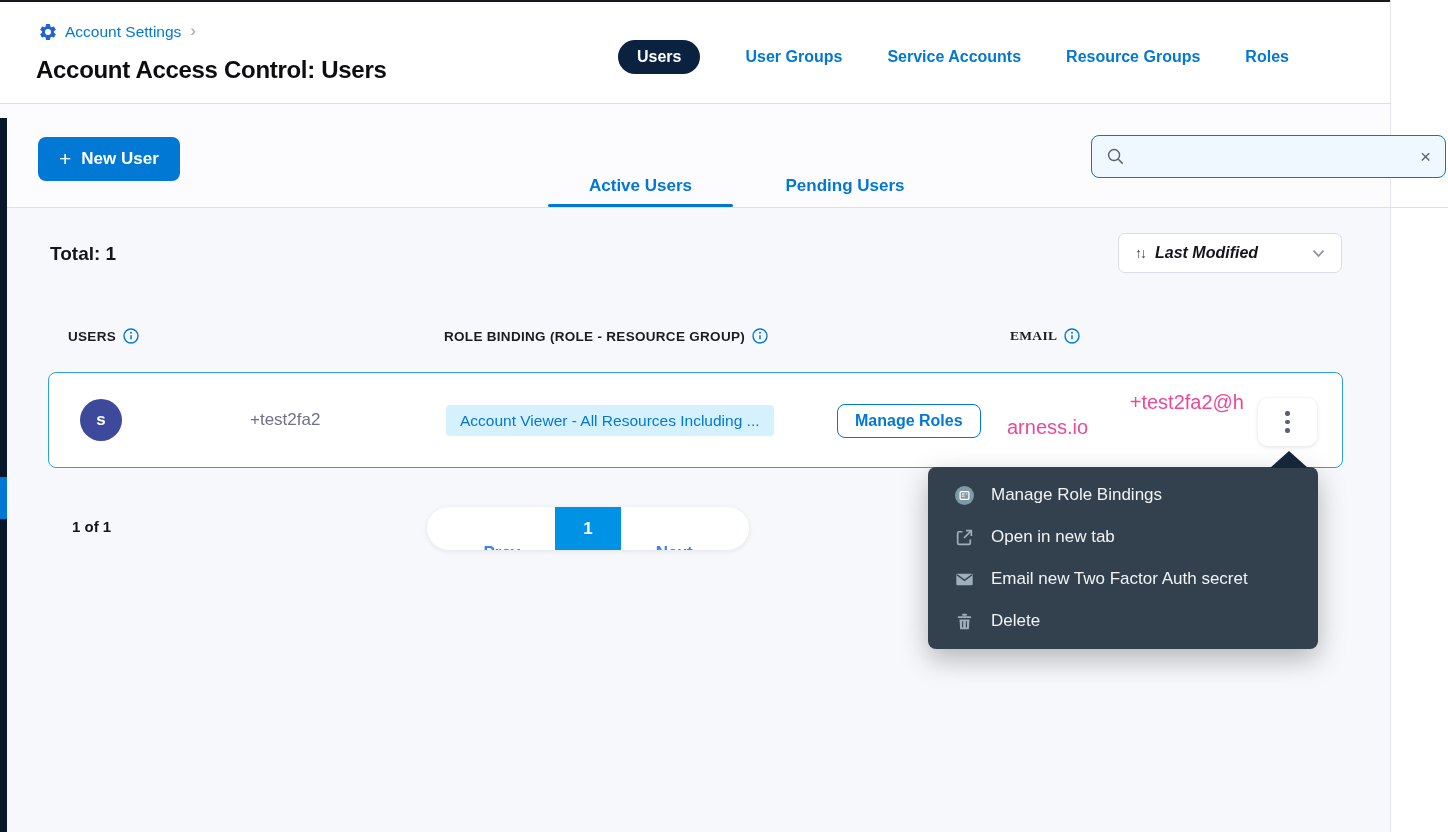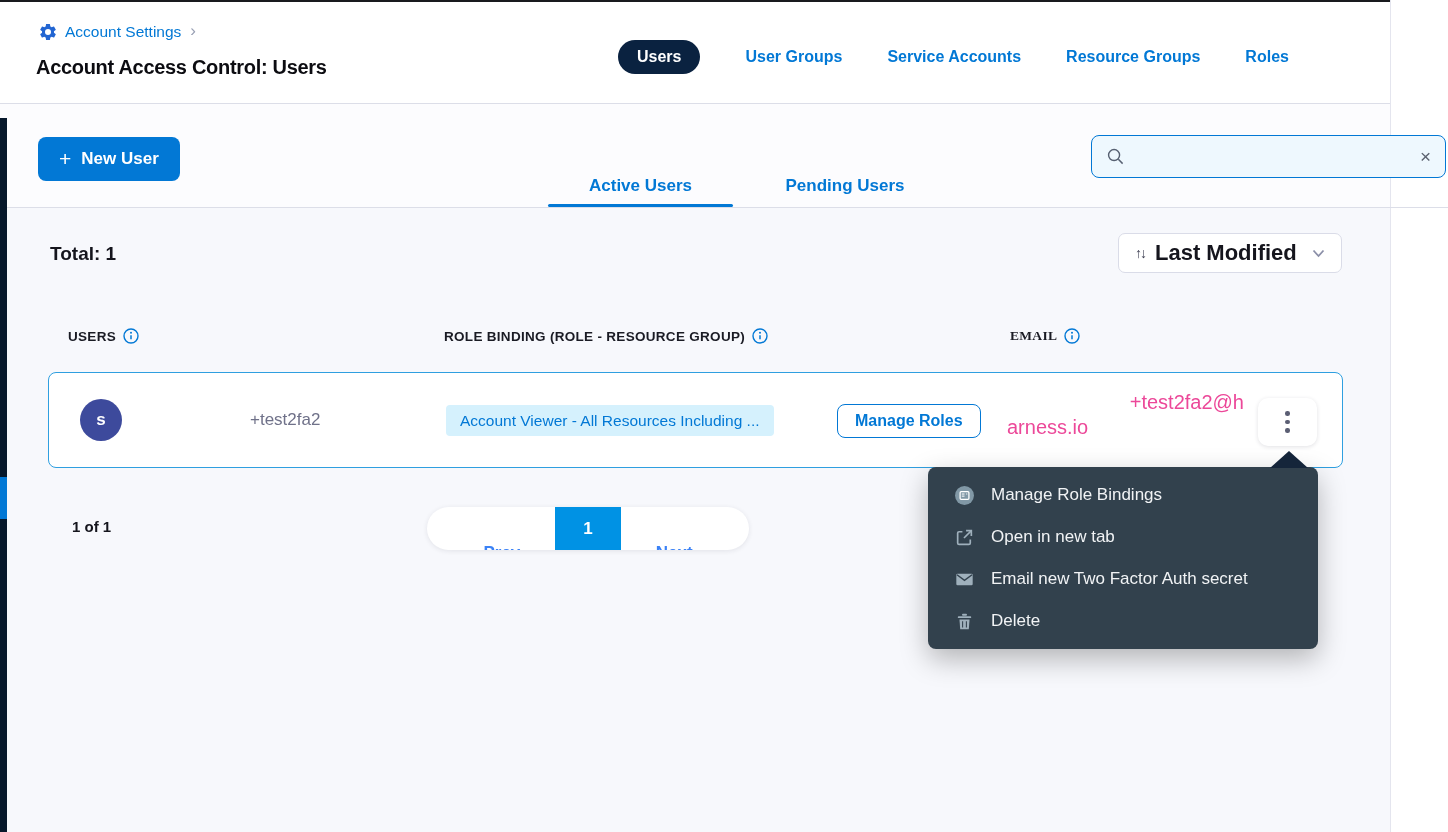--- a/index.html
+++ b/index.html
@@ -13,21 +13,21 @@
   .app-right-border { position:absolute; left:1390px; top:0; width:1px; height:832px; background:#e4e5ee; }
   .sidebar-sliver { position:absolute; left:0; top:118px; width:7px; height:714px; background:#07182b; z-index:6; }
   .sidebar-active { position:absolute; left:0; top:477px; width:7px; height:42px; background:#0278d5; z-index:7; }
 
   
   .header { position:absolute; left:0; top:2px; width:1390px; height:101px; background:#ffffff;padding-left:36px; }
   .header-divider { position:absolute; left:0; top:103px; width:1390px; height:1px; background:#dcdee8; }
   .breadcrumb { position:absolute; left:38px; top:20px; display:flex; align-items:center; gap:7px; cursor:pointer; }
   .breadcrumb .bc-label { color:#0278d5; font-size:15.5px; font-weight:500; }
   .breadcrumb .bc-sep { color:#99a0b4; font-size:17px; font-weight:400; margin-left:2px; transform:translateY(-1px); }
-  .page-title { position:absolute; left:36px; top:54px; font-size:20px; font-weight:700; letter-spacing:-0.3px; color:#0c0c11; }
+  .page-title { position:absolute; left:36px; top:54px; font-size:24px; font-weight:700; letter-spacing:-0.3px; color:#0c0c11; }
   .top-nav { position:absolute; left:618px; top:37px; height:36px; display:flex; align-items:center; gap:45px; }
   .nav-link { color:#0278d5; font-size:16px; font-weight:700; cursor:pointer; white-space:nowrap; }
   .nav-pill { background:#0a2240; color:#ffffff; font-size:16px; font-weight:700; padding:8px 19px; border-radius:18px; cursor:pointer; }
 
   
   .toolbar { position:absolute; left:0; top:104px; width:1390px; height:103px; background:#fcfcfe; }
   .toolbar-divider { position:absolute; left:0; top:207px; width:1448px; height:1px; background:#dcdee8; }
   .new-user-btn { position:absolute; left:38px; top:137px; height:44px; padding:0 21px; background:#0278d5;
     border:none; border-radius:8px; color:#fff; font-size:17px; font-weight:700;
     display:flex; align-items:center; gap:10px; cursor:pointer; font-family:inherit; }
@@ -41,21 +41,21 @@
   .search-box input { flex:1; border:none; outline:none; background:transparent; font-size:15px;
     font-family:inherit; color:#17171f; margin-left:10px; }
   .search-clear { color:#5c6370; font-size:19px; cursor:pointer; line-height:1; }
 
   
   .content { position:absolute; left:0; top:208px; width:1390px; height:624px; background:#f7f8fc; }
   .total-label { position:absolute; left:50px; top:243px; font-size:19px; font-weight:700; color:#15151d; }
   .sort-btn { position:absolute; left:1118px; top:233px; width:224px; height:40px; background:#ffffff;
     border:1px solid #dadce8; border-radius:7px; display:flex; align-items:center; padding:0 16px; gap:10px; cursor:pointer; }
   .sort-arrows { font-size:14px; color:#3d3f52; letter-spacing:-2px; }
-  .sort-label { font-size:22px; font-weight:600; color:#15151d; flex:1; }
+  .sort-label { font-size:16px; font-weight:600; color:#15151d; flex:1;font-style:italic; }
 
   .col-header { position:absolute; top:328px; display:flex; align-items:center; gap:7px; }
   .col-header span { font-size:13.5px; font-weight:700; letter-spacing:0.3px; color:#1a1b24; }
   .col-users { left:68px; } .col-role { left:444px; } .col-email { left:1010px;font-family:Liberation Serif, serif; }
 
   .user-row { position:absolute; left:48px; top:372px; width:1295px; height:96px; background:#ffffff;
     border:1px solid #2f9fe0; border-radius:8px; cursor:pointer; z-index:1; }
   .avatar { position:absolute; left:80px; top:399px; width:42px; height:42px; border-radius:50%;
     background:#3d4a9c; color:#fff; font-size:17px; font-weight:700;
     display:flex; align-items:center; justify-content:center; z-index:2; }

